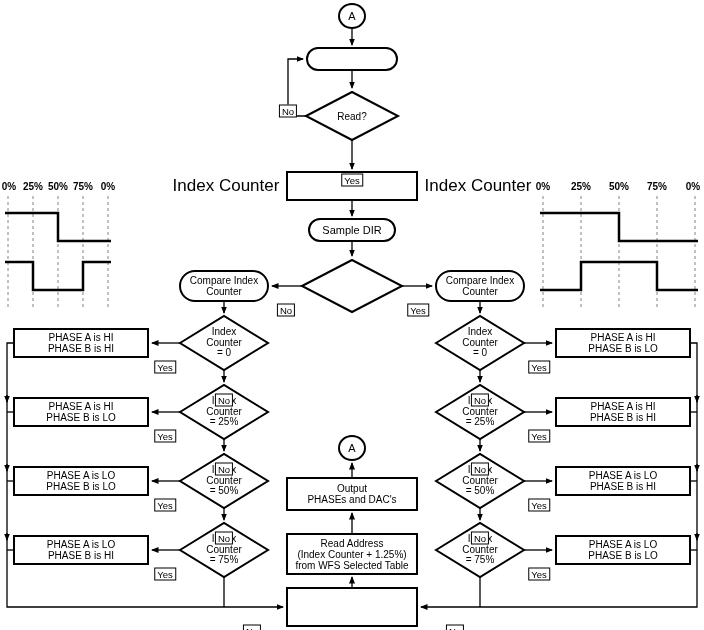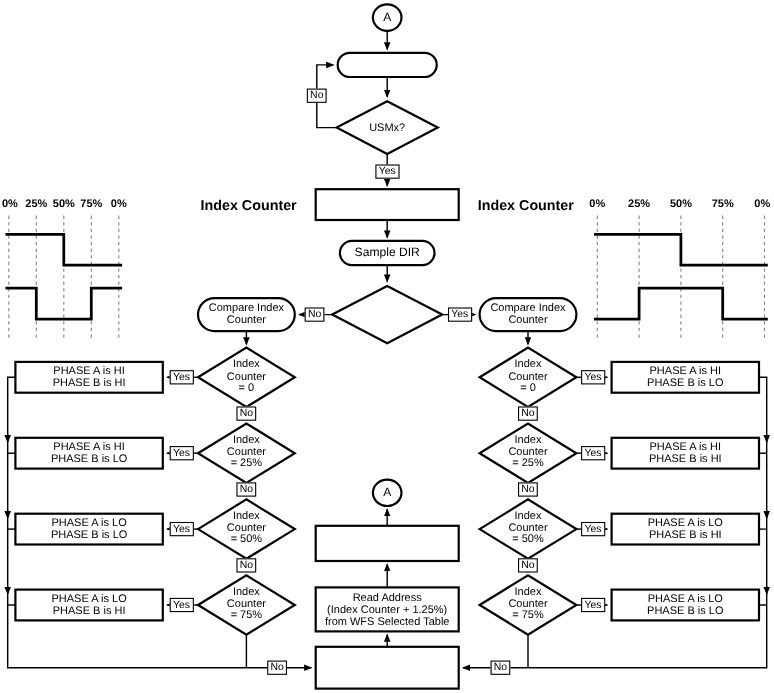--- a/index.html
+++ b/index.html
@@ -5,23 +5,23 @@
   * { margin:0; padding:0; box-sizing:border-box; }
   html,body { background:#fff; }
   body { font-family:"Liberation Sans", sans-serif; color:#000; }
   .canvas { position:relative; width:704px; height:630px; background:#fff; overflow:hidden; }
   .canvas > svg { position:absolute; left:0; top:0; }
   .t { position:absolute; display:flex; align-items:center; justify-content:center;
        text-align:center; white-space:pre-line; font-size:10px; line-height:11px; }
   .fs11 { font-size:11px; }
   .dia { line-height:10.5px; }
   .lbl { position:absolute; transform:translate(-50%,-50%); background:#fff; border:1px solid #000;
-         font-size:9.5px; line-height:11px; padding:0 2px; white-space:nowrap; z-index:3; }
+         font-size:9.5px; line-height:11px; padding:0 2px; white-space:nowrap; z-index:3;margin-top:24px; }
   .wlbl { position:absolute; transform:translate(-50%,-50%); font-size:10px; font-weight:bold; white-space:nowrap; }
-  .hdr { position:absolute; transform:translate(-50%,-50%); font-size:13px; font-weight:bold; white-space:nowrap; }
+  .hdr { position:absolute; transform:translate(-50%,-50%); font-size:17px; font-weight:normal; white-space:nowrap; }
   #dashes line { stroke:#848484; stroke-width:1; stroke-dasharray:3 3; }
   #waves polyline { fill:none; stroke:#000; stroke-width:2.5; }
   #edges { stroke:#000; stroke-width:1.3; fill:none; }
   #shapes { fill:#fff; stroke:#000; stroke-width:2; }
 </style>
 </head>
 <body>
 
 <div class="canvas">
 
@@ -131,27 +131,29 @@
       <rect x="556" y="536" width="134" height="28"></rect>
 
       <ellipse cx="352" cy="448" rx="13" ry="12"></ellipse>
       <rect x="287" y="478" width="130" height="32"></rect>
       <rect x="287" y="534" width="130" height="40"></rect>
       <rect x="287" y="588" width="130" height="38"></rect>
     </g>
   </svg>
 
   <div class="t fs11" style="left:339px;top:4px;width:26px;height:24px">A</div>
-  <div class="t" style="left:306px;top:92px;width:92px;height:48px">USMx?</div>
+  <div class="t" style="left:306px;top:92px;width:92px;height:48px">Read?</div>
   <div class="t fs11" style="left:309px;top:219px;width:86px;height:22px">Sample DIR</div>
   <div class="t" style="left:180px;top:271px;width:88px;height:30px">Compare Index
 Counter</div>
   <div class="t" style="left:436px;top:271px;width:88px;height:30px">Compare Index
 Counter</div>
   <div class="t fs11" style="left:339px;top:436px;width:26px;height:24px">A</div>
+  <div class="t" style="left:287px;top:478px;width:130px;height:32px">Output
+PHASEs and DAC's</div>
   <div class="t" style="left:287px;top:534px;width:130px;height:40px">Read Address
 (Index Counter + 1.25%)
 from WFS Selected Table</div>
 
   <div class="t dia" style="left:180px;top:316px;width:88px;height:54px">Index
 Counter
 = 0</div>
   <div class="t dia" style="left:180px;top:385px;width:88px;height:54px">Index
 Counter
 = 25%</div>

